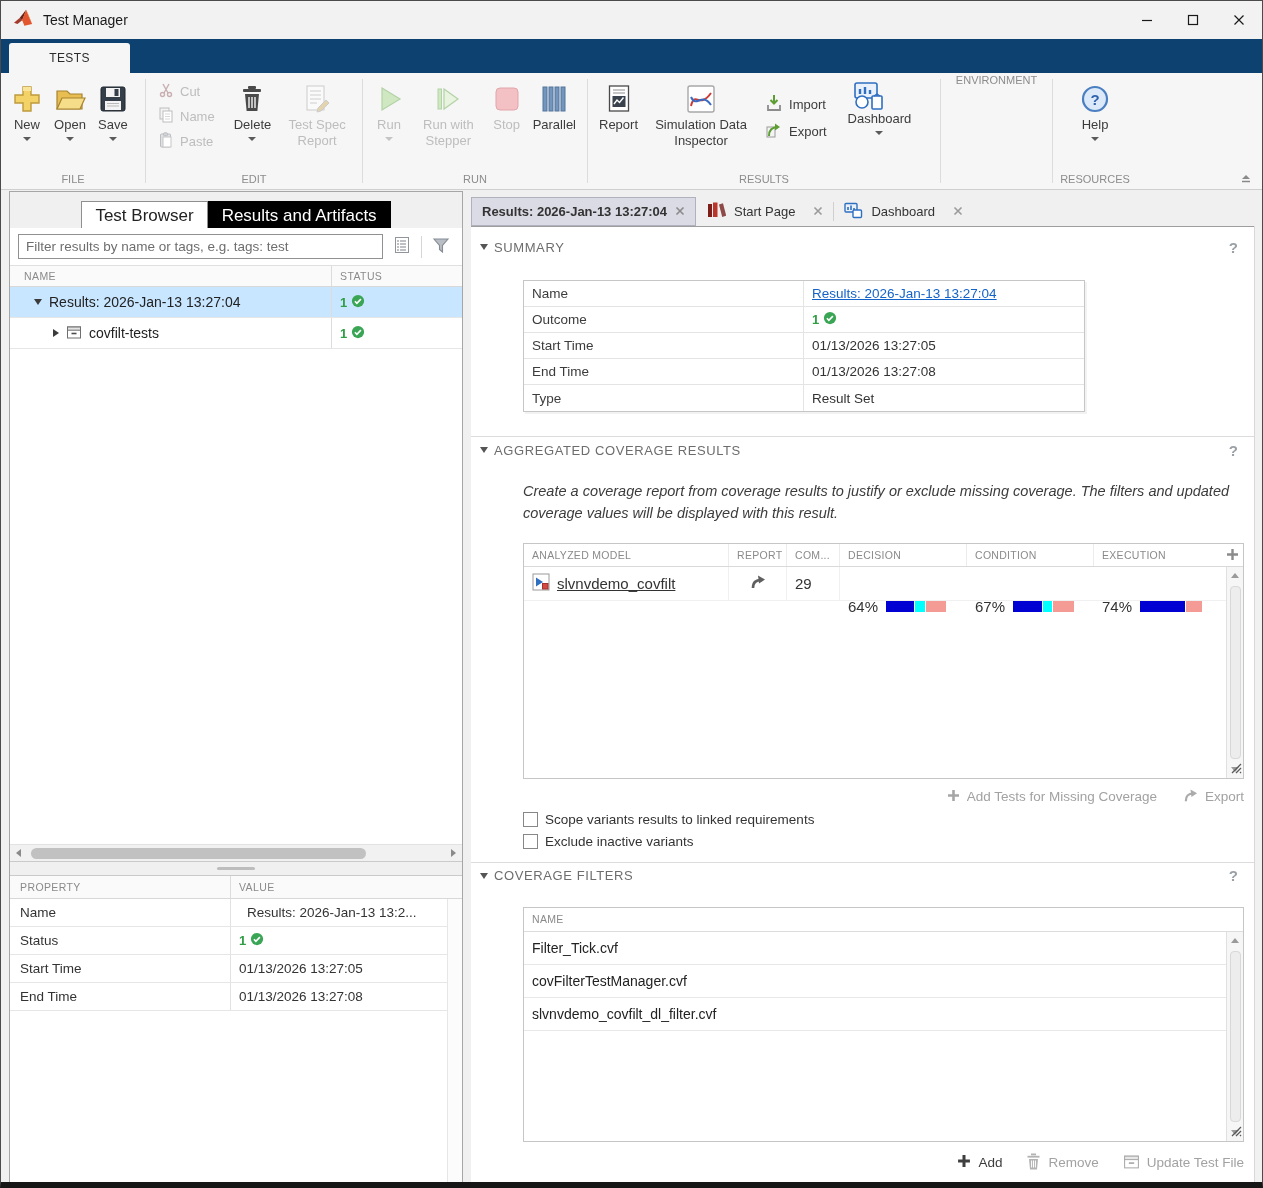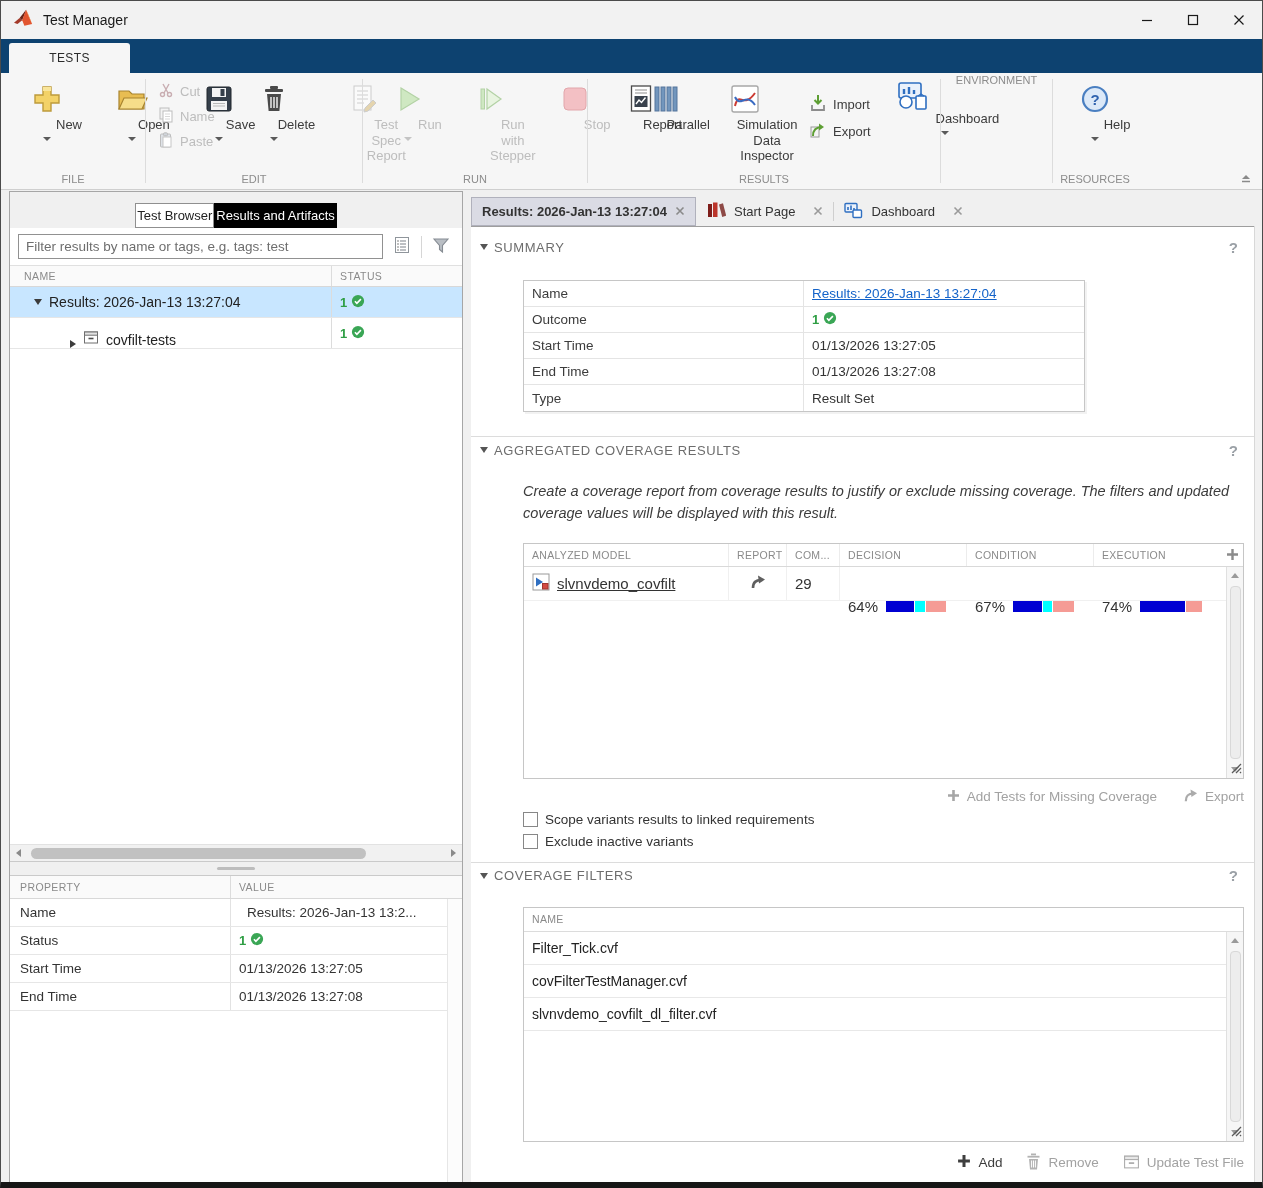--- a/index.html
+++ b/index.html
@@ -23,34 +23,34 @@
     background:#f6f6f6; border-radius:3px 3px 0 0; display:flex; align-items:center; justify-content:center;
     font-size:12px; color:#2b2b2b; letter-spacing:0.4px; }
   .toolbar { position:absolute; left:0; top:72px; width:100%; height:117px;
     background:#f6f6f6; border-bottom:1px solid #cfcfcf; display:flex; }
   .group { display:flex; flex-direction:column; }
   .group-body { flex:1; display:flex; align-items:flex-start; padding:6px 6px 0 6px; gap:2px; }
   .group-label { text-align:center; font-size:11px; color:#8c8c8c; padding:1px 4px 4px; }
   .vsep { width:1px; background:#dcdcdc; margin:6px 0; }
   .tb-big { display:flex; flex-direction:column; align-items:center; padding:2px 5px; border-radius:2px; }
   .tb-ico { height:36px; display:flex; align-items:center; justify-content:center; }
-  .tb-lbl { font-size:13px; color:#3c3c3c; text-align:center; line-height:1.2; white-space:pre-line;margin-left:44px; }
+  .tb-lbl { font-size:13px; color:#3c3c3c; text-align:center; line-height:1.2; white-space:pre-line; }
   .tb-big.disabled .tb-lbl { color:#bdbdbd; }
   .dd-caret { width:0; height:0; border-left:4px solid transparent; border-right:4px solid transparent;
     border-top:4px solid #5a5a5a; margin-top:4px; }
   .disabled .dd-caret { border-top-color:#c4c4c4; }
   .tb-small-col { display:flex; flex-direction:column; justify-content:flex-start; gap:4px; padding-top:2px; }
   .tb-small { display:flex; align-items:center; gap:6px; font-size:13px; color:#3c3c3c; padding:1px 6px; border-radius:2px; }
   .tb-small.disabled { color:#bdbdbd; }
   .ribbon-collapse { position:absolute; right:10px; bottom:6px; display:flex; flex-direction:column; align-items:center; }
   
   .left-outer { position:absolute; left:8px; top:190px; width:454px; height:992px;
     background:#fff; border:1px solid #a6a6a6; display:flex; flex-direction:column; }
   .lp-tabbar { height:36px; background:#f0f0f0; display:flex; align-items:center; justify-content:center; }
-  .lp-tab { font-size:13px; padding:4px 1px; border:1px solid #8f8f8f; background:#fff; color:#222;margin-top:11px; }
+  .lp-tab { font-size:17px; padding:4px 13px; border:1px solid #8f8f8f; background:#fff; color:#222;margin-top:11px; }
   .lp-tab.active { background:#000; color:#fff; border-color:#000; }
   .lp-filter { height:37px; display:flex; align-items:center; padding:0 8px; gap:6px; background:#fff; }
   .lp-filter input { flex:1; height:25px; border:1px solid #919191; padding:0 7px; font-size:13.5px;
     font-family:"Liberation Sans", sans-serif; color:#333; background:#fff; }
   .lp-filter input::placeholder { color:#6e6e6e; }
   .icon-btn { width:26px; height:24px; display:flex; align-items:center; justify-content:center; border-radius:2px; }
   .lp-filter .fsep { width:1px; height:22px; background:#d6d6d6; }
   .lp-tree { flex:1; position:relative; display:flex; flex-direction:column; }
   .tree-header { height:22px; display:flex; background:#fafafa; border-top:1px solid #e0e0e0; border-bottom:1px solid #d8d8d8;
     font-size:10.5px; color:#8a8a8a; letter-spacing:0.4px; align-items:center; }
@@ -452,21 +452,21 @@
         <span class="status-num">1</span>
         <span>
           <svg width="14" height="14" viewBox="0 0 16 16">
               <circle cx="8" cy="8" r="7" fill="#3aa655"></circle>
               <path d="M4.5 8.3l2.2 2.3 4.6-4.8" stroke="#fff" stroke-width="1.9" fill="none"></path>
             </svg>
         </span>
       </div>
     </div>
     <div class="tree-row">
-      <div class="tr-name" style="padding-left:60px;align-items:flex-end;">
+      <div class="tr-name" style="padding-left:43px;">
         <span class="caret-right"></span>
         <span>
           <svg width="16" height="16" viewBox="0 0 16 16">
               <rect x="1.5" y="3" width="13" height="11" fill="#fff" stroke="#6f6f6f"></rect>
               <rect x="1.5" y="3" width="13" height="3.2" fill="#e3e3e3" stroke="#6f6f6f"></rect>
               <path d="M5.5 9.5h5" stroke="#4c4c4c" stroke-width="1.6"></path>
             </svg>
         </span>
         <span>covfilt-tests</span>
       </div>

